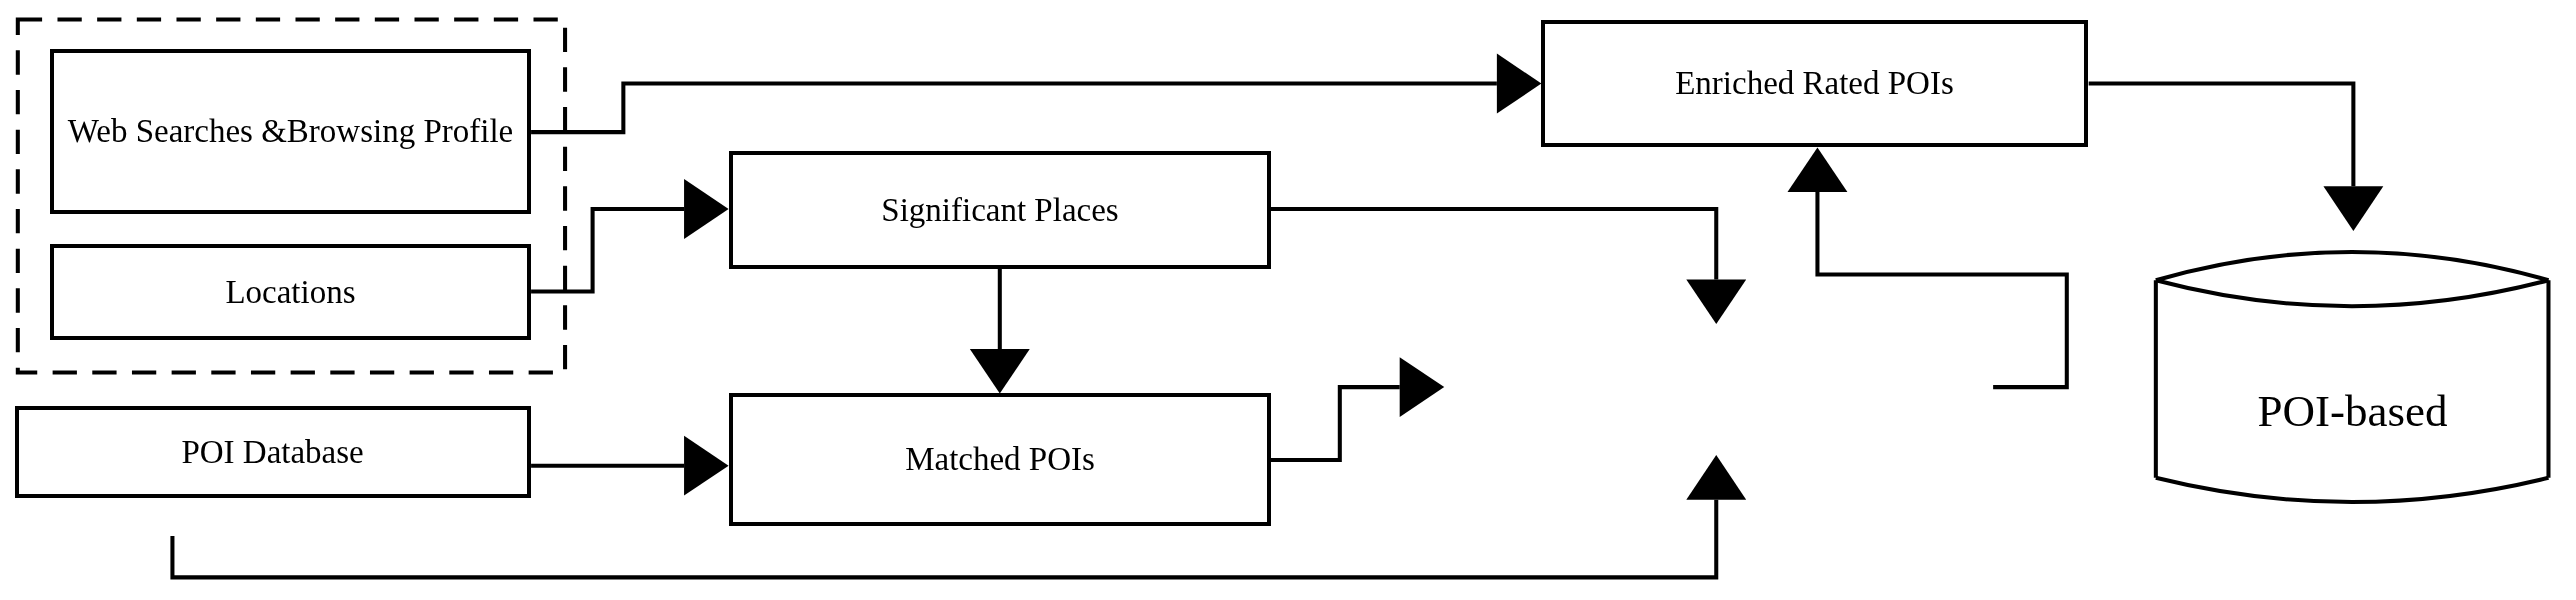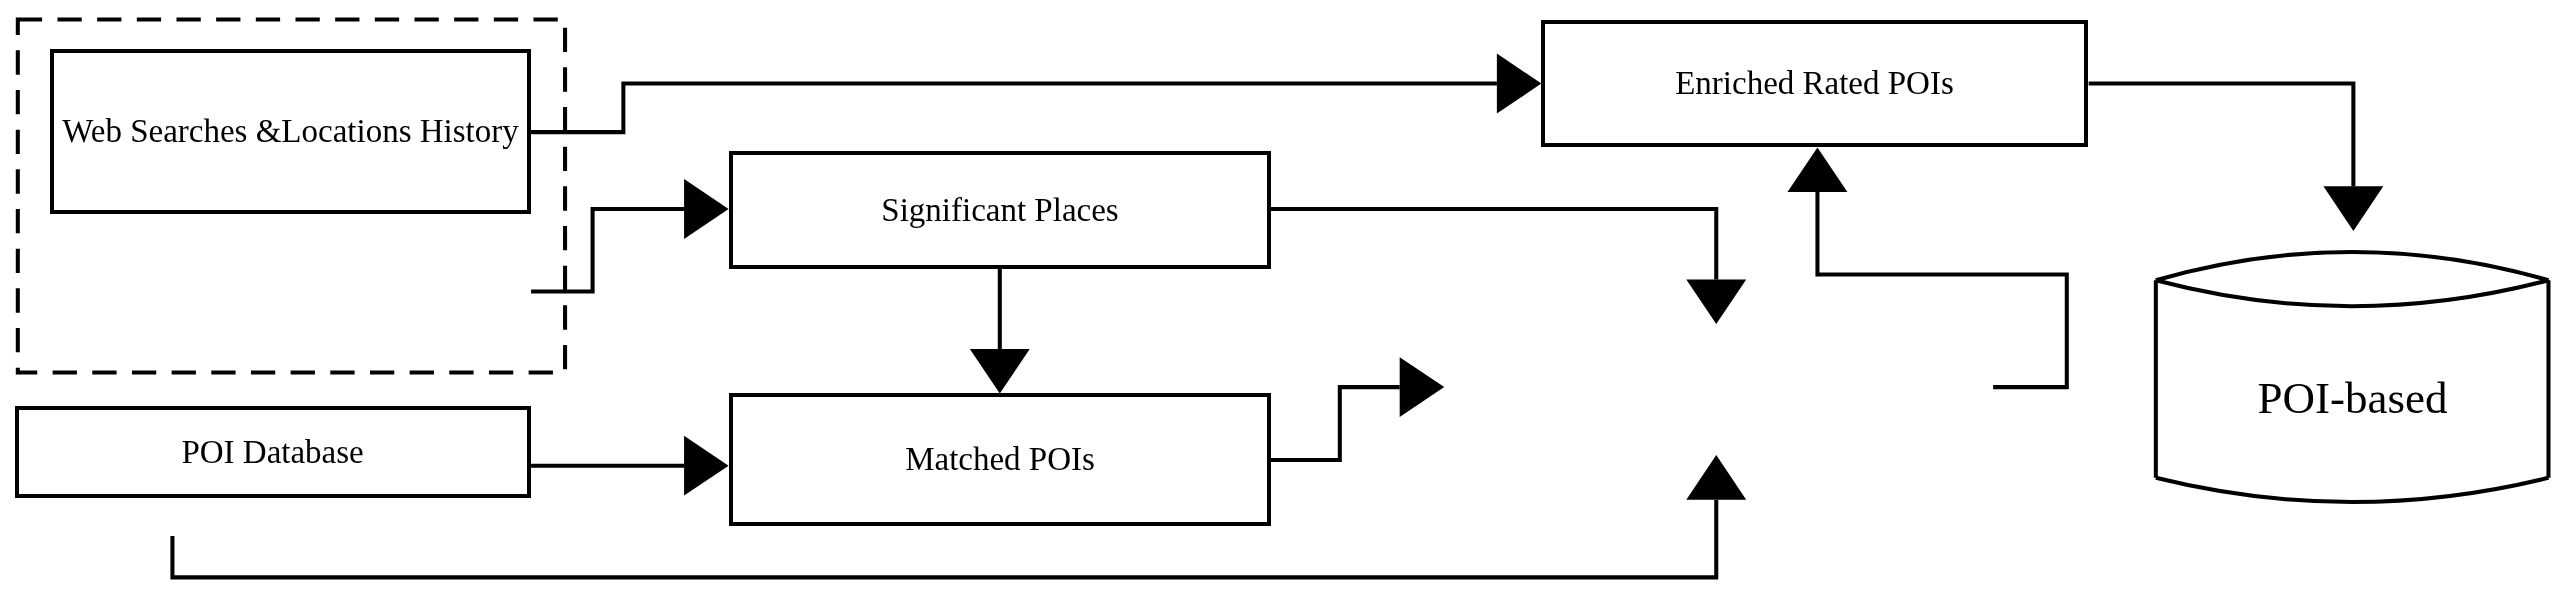--- a/index.html
+++ b/index.html
@@ -28,21 +28,21 @@
   }
   .node-web          {left:50px;  top:49px;  width:481px; height:165px;}
   .node-locations    {left:50px;  top:244px; width:481px; height:96px;}
   .node-poidb        {left:14.6px;  top:406px; width:516px; height:92px;}
   .node-significant  {left:729px; top:151px; width:542px; height:118px;}
   .node-matched      {left:729px; top:393px; width:542px; height:133px;text-align:center;}
   .node-rated        {left:1444px;top:324px; width:549px; height:131px;}
   .node-enriched     {left:1541px;top:20px;  width:547px; height:127px;}
   .cyl-label{
     position:absolute;
-    left:2156px; top:322px; width:393px; height:154px;
+    left:2156px; top:335px; width:393px; height:154px;
     display:flex;flex-direction:column;justify-content:center;
     text-align:center;font-size:45px;line-height:1.5;white-space:nowrap;
   }
 </style>
 </head>
 <body>
 
 <div class="canvas">
 
   <svg class="wires" viewBox="0 0 3182 742">
@@ -80,23 +80,26 @@
       <path d="M2663 346 Q2905 276 3148 346" fill="none" stroke="#000" stroke-width="5"></path>
       <path d="M2663 346 Q2905 410 3148 346" fill="none" stroke="#000" stroke-width="5"></path>
       <path d="M2663 346 V590" fill="none" stroke="#000" stroke-width="5"></path>
       <path d="M3148 346 V590" fill="none" stroke="#000" stroke-width="5"></path>
       <path d="M2663 590 Q2905 650 3148 590" fill="none" stroke="#000" stroke-width="5"></path>
     </g>
   </svg>
 
   <div class="node node-web">
     <div>Web Searches &amp;</div>
-    <div>Locations History</div>
+    <div>Browsing Profile</div>
   </div>
 
+  <div class="node node-locations">
+    <div>Locations</div>
+  </div>
 
   <div class="node node-poidb">
     <div>POI Database</div>
   </div>
 
   <div class="node node-significant">
     <div>Significant Places</div>
   </div>
 
   <div class="node node-matched">

